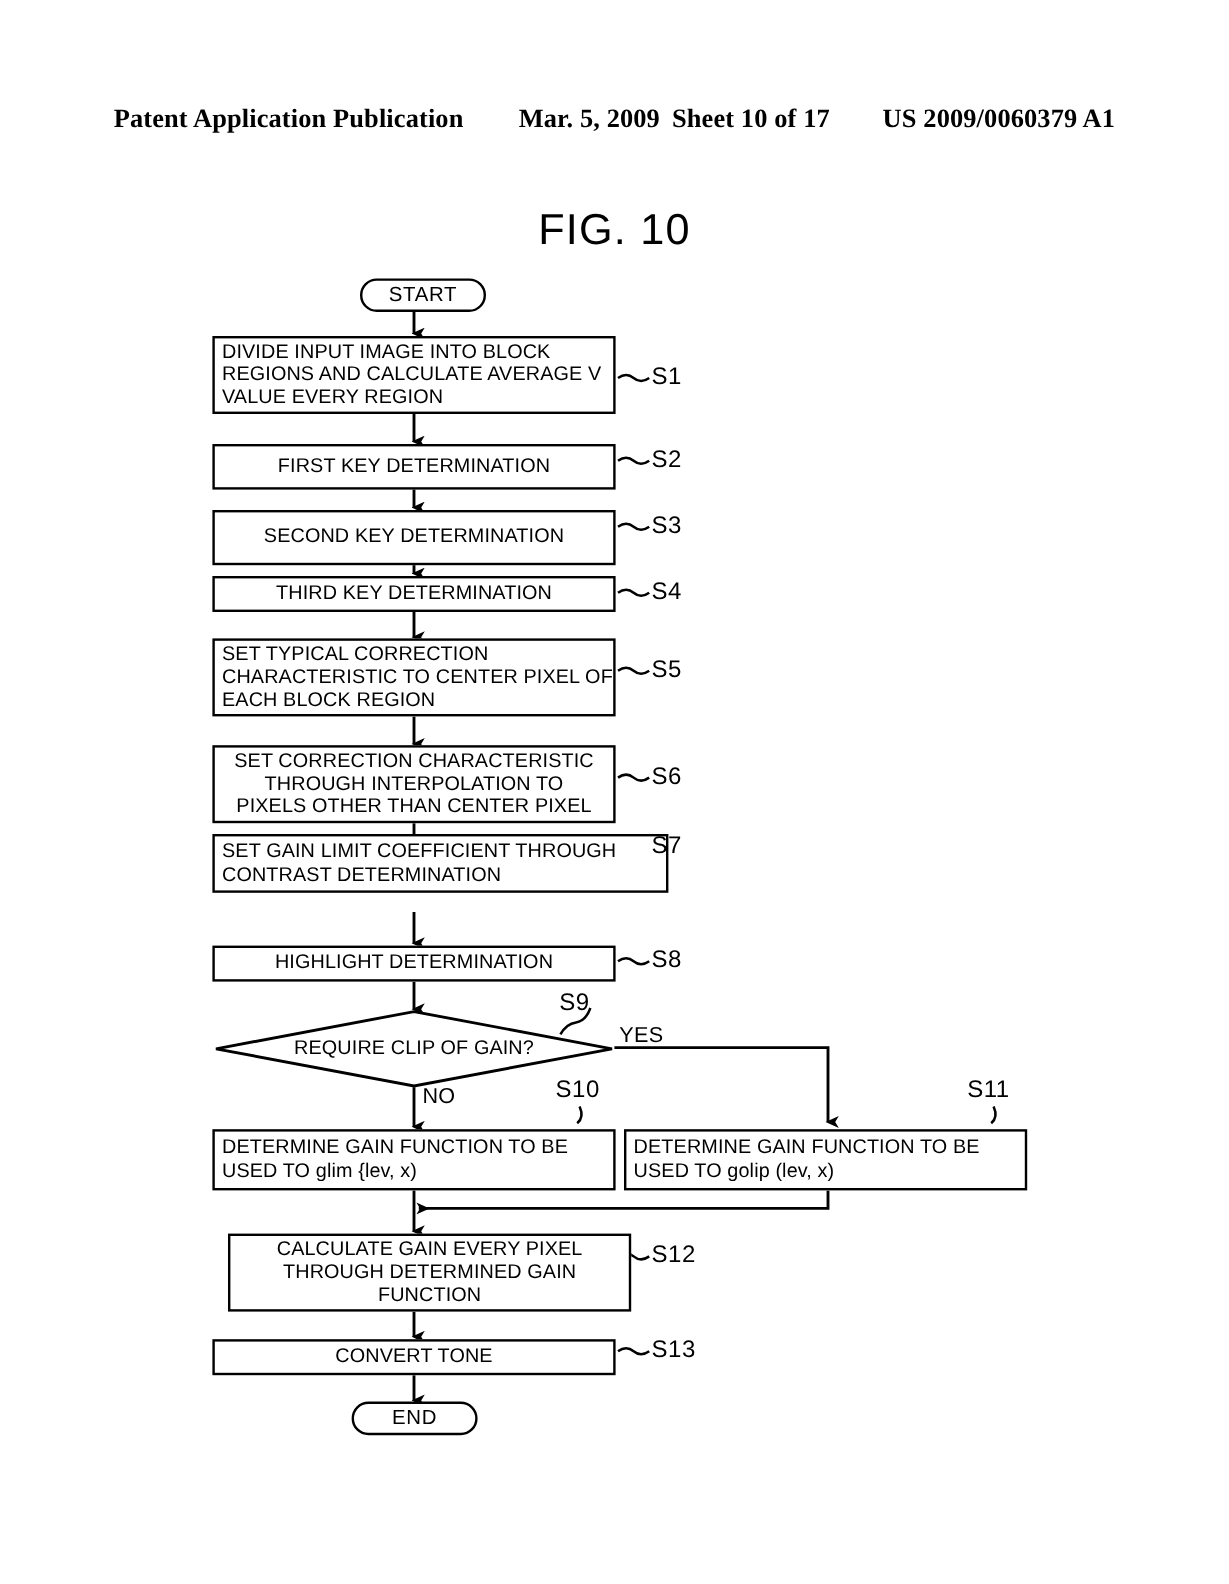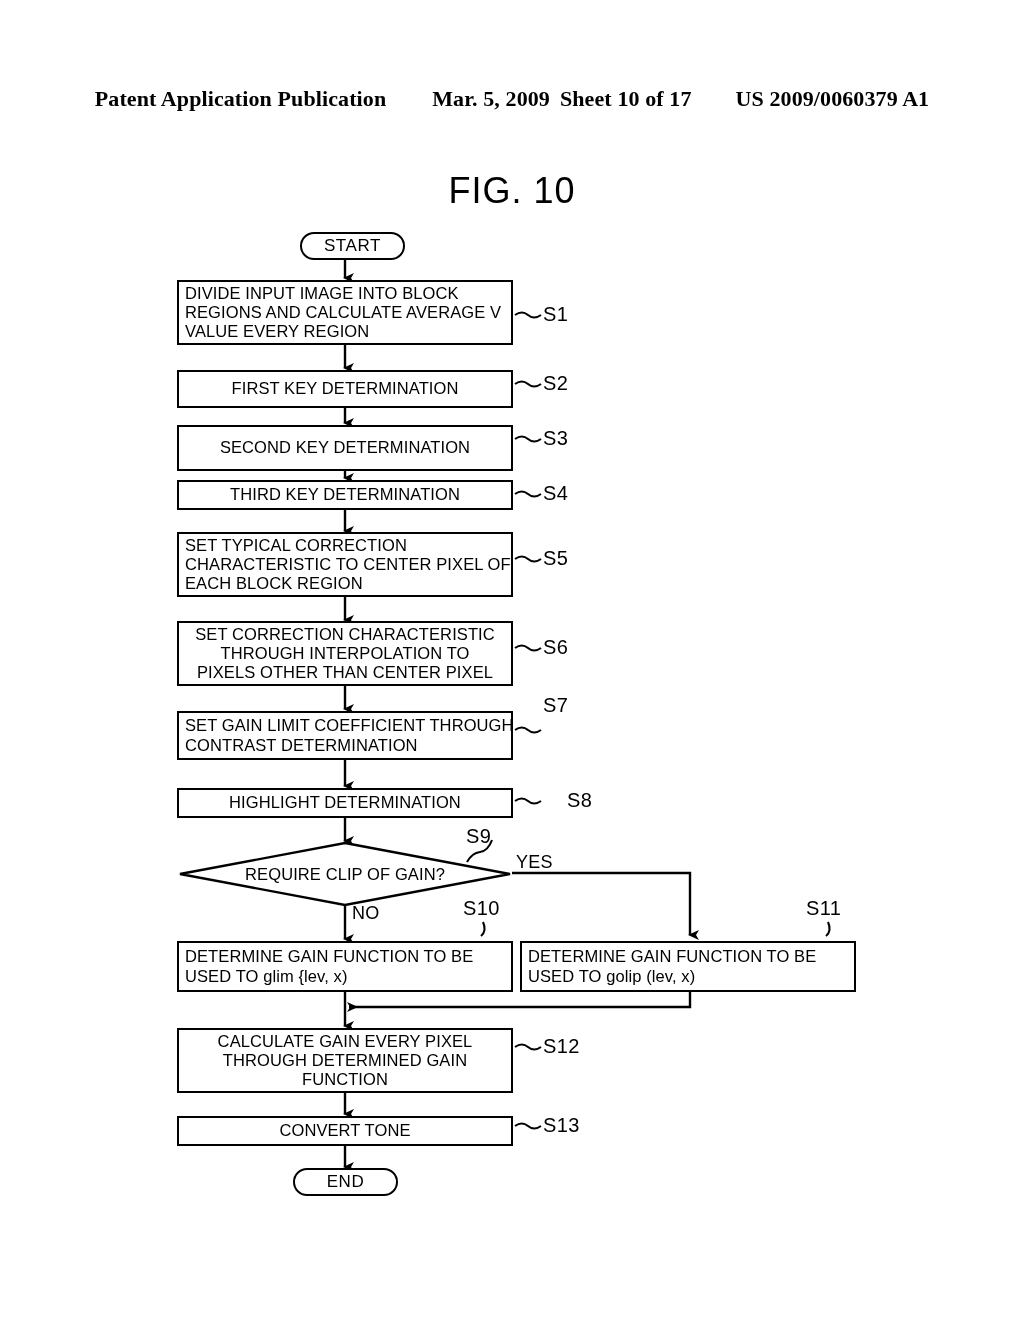--- a/index.html
+++ b/index.html
@@ -223,40 +223,40 @@
   <span class="txt">CHARACTERISTIC TO CENTER PIXEL OF</span>
   <span class="txt">EACH BLOCK REGION</span>
 </div>
 
 <div class="node center" style="left:177px; top:621px; width:336px; height:65px;">
   <span class="txt">SET CORRECTION CHARACTERISTIC</span>
   <span class="txt">THROUGH INTERPOLATION TO</span>
   <span class="txt">PIXELS OTHER THAN CENTER PIXEL</span>
 </div>
 
-<div class="node left" style="left:177px; top:711px; width:336px; height:49px;">
+<div class="node left" style="left:177px; top:695px; width:380px; height:49px;">
   <span class="txt">SET GAIN LIMIT COEFFICIENT THROUGH</span>
   <span class="txt">CONTRAST DETERMINATION</span>
 </div>
 
 <div class="node center" style="left:177px; top:788px; width:336px; height:30px;">
   <span class="txt">HIGHLIGHT DETERMINATION</span>
 </div>
 
 <div class="node left" style="left:177px; top:941px; width:336px; height:51px;">
   <span class="txt">DETERMINE GAIN FUNCTION TO BE</span>
   <span class="txt">USED TO glim {lev, x)</span>
 </div>
 
 <div class="node left" style="left:520px; top:941px; width:336px; height:51px;">
   <span class="txt">DETERMINE GAIN FUNCTION TO BE</span>
   <span class="txt">USED TO golip (lev, x)</span>
 </div>
 
-<div class="node center" style="left:177px; top:1028px; width:336px; height:65px;">
+<div class="node center" style="left:190px; top:1028px; width:336px; height:65px;">
   <span class="txt">CALCULATE GAIN EVERY PIXEL</span>
   <span class="txt">THROUGH DETERMINED GAIN</span>
   <span class="txt">FUNCTION</span>
 </div>
 
 <div class="node center" style="left:177px; top:1116px; width:336px; height:30px;">
   <span class="txt">CONVERT TONE</span>
 </div>
 
 <div class="diamond-wrap" style="left:178px; top:841px; width:334px; height:66px;">
@@ -266,21 +266,21 @@
   <div class="diamond-label">REQUIRE CLIP OF GAIN?</div>
 </div>
 
 <div class="steplabel" style="left:543px; top:303px;">S1</div>
 <div class="steplabel" style="left:543px; top:372px;">S2</div>
 <div class="steplabel" style="left:543px; top:427px;">S3</div>
 <div class="steplabel" style="left:543px; top:482px;">S4</div>
 <div class="steplabel" style="left:543px; top:547px;">S5</div>
 <div class="steplabel" style="left:543px; top:636px;">S6</div>
 <div class="steplabel" style="left:543px; top:694px;">S7</div>
-<div class="steplabel" style="left:543px; top:789px;margin-left:24px;">S8</div>
+<div class="steplabel" style="left:543px; top:789px;">S8</div>
 <div class="steplabel" style="left:466px; top:825px;">S9</div>
 <div class="steplabel" style="left:463px; top:897px;">S10</div>
 <div class="steplabel" style="left:806px; top:897px;">S11</div>
 <div class="steplabel" style="left:543px; top:1035px;">S12</div>
 <div class="steplabel" style="left:543px; top:1114px;">S13</div>
 
 <div class="branchlabel" style="left:516px; top:852px;">YES</div>
 <div class="branchlabel" style="left:352px; top:903px;">NO</div>
 
 </body></html>

